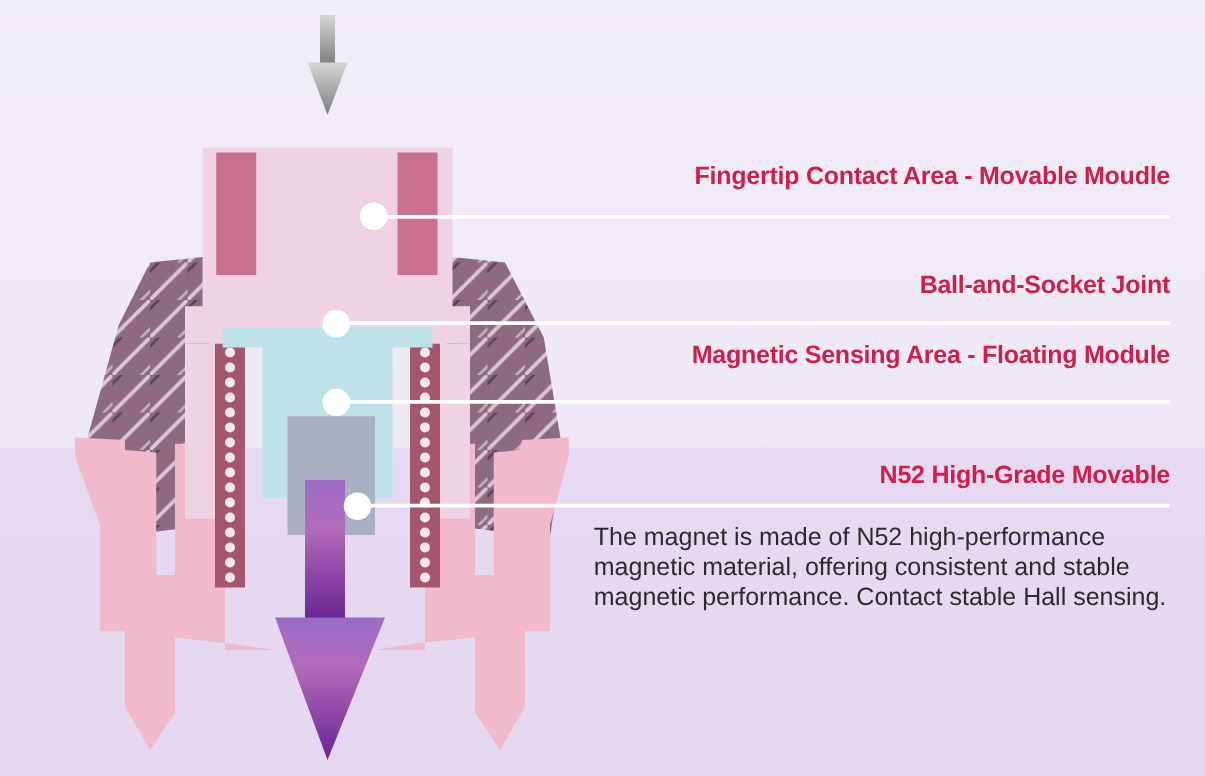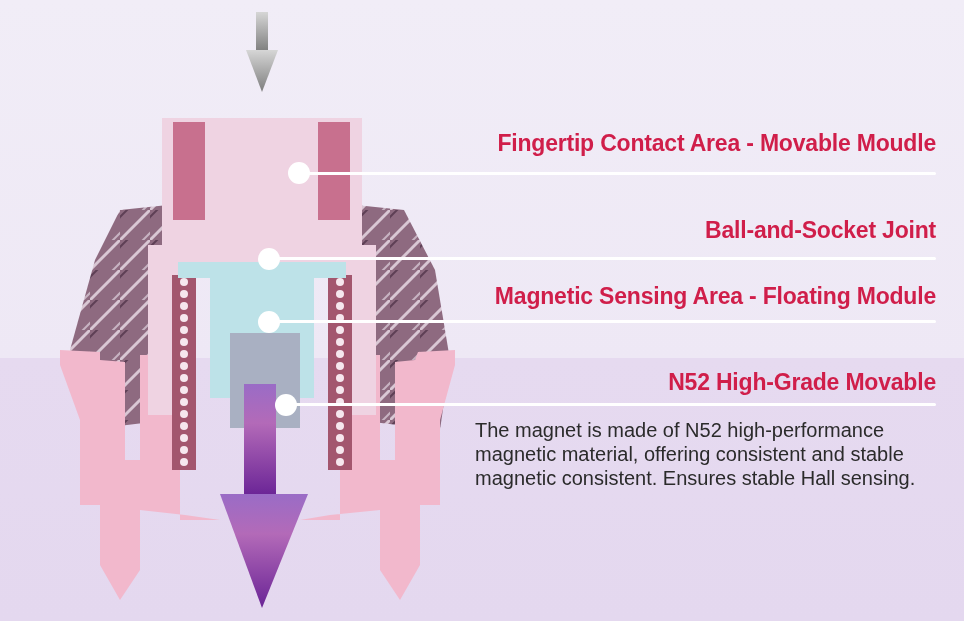--- a/index.html
+++ b/index.html
@@ -13,21 +13,21 @@
       position: absolute; left: 0; top: 0; width: 964px; height: 358px;
       background: linear-gradient(#f1edf7, #eee8f5);
     }
     .bg-bottom {
       position: absolute; left: 0; top: 358px; width: 964px; height: 263px;
       background: linear-gradient(#e6daf0, #e4d8ef);
     }
     .diagram { position: absolute; left: 0; top: 0; width: 480px; height: 621px; }
     .label {
       position: absolute; right: 28px;
-      font-weight: bold; font-size: 23px; color: #d01e4a;
+      font-weight: bold; font-size: 20px; color: #d01e4a;
       white-space: nowrap; letter-spacing: -0.2px;
     }
     .leader {
       position: absolute; height: 3px; background: #ffffff; border-radius: 2px;
     }
     .dot {
       position: absolute; width: 22px; height: 22px; border-radius: 50%;
       background: #ffffff;
     }
     .desc {
@@ -145,16 +145,16 @@
 <div class="leader" style="left:270px;top:257px;width:666px;"></div>
 
 <div class="dot" style="left:258px;top:311px;"></div>
 <div class="leader" style="left:270px;top:320px;width:666px;"></div>
 
 <div class="dot" style="left:275px;top:394px;"></div>
 <div class="leader" style="left:288px;top:403px;width:648px;"></div>
 
 <div class="label" style="top:130px;">Fingertip Contact Area - Movable Moudle</div>
 <div class="label" style="top:217px;margin-left:12px;">Ball-and-Socket Joint</div>
-<div class="label" style="top:283px;">Magnetic Sensing Area - Floating Module</div>
+<div class="label" style="top:273px;">Magnetic Sensing Area - Floating Module</div>
 <div class="label" style="top:369px;">N52 High-Grade Movable</div>
 
-<div class="desc">The magnet is made of N52 high-performance magnetic material, offering consistent and stable magnetic consistent. Ensures stable Hall sensing.</div>
+<div class="desc">The magnet is made of N52 high-performance magnetic material, offering consistent and stable magnetic performance. Contact stable Hall sensing.</div>
 
 </body></html>

